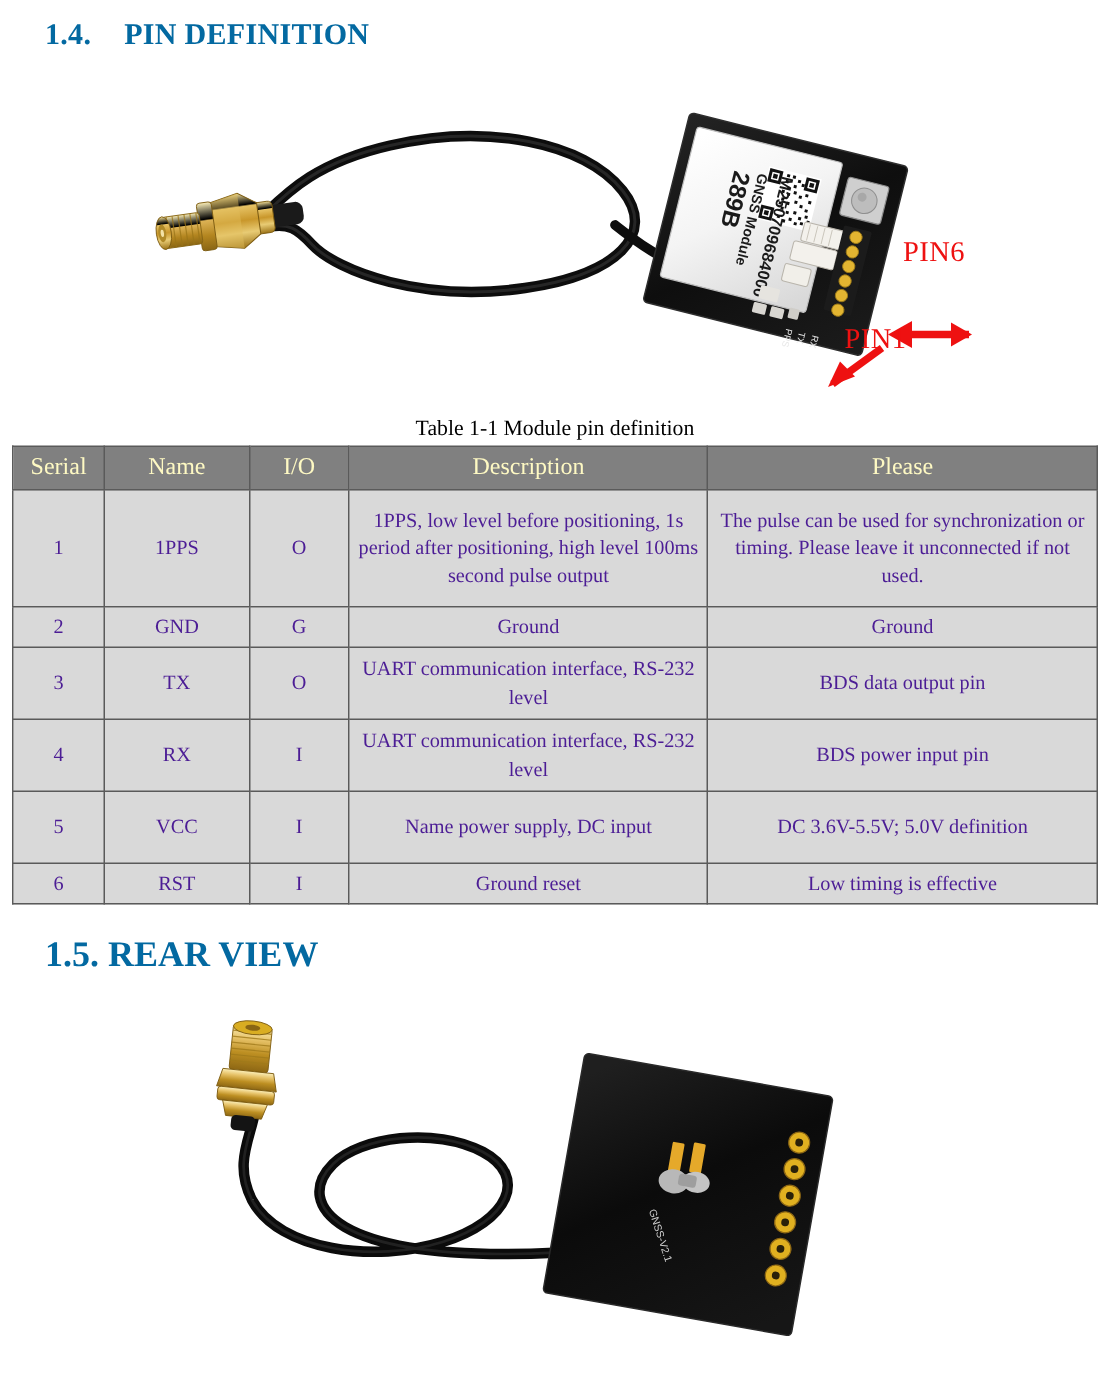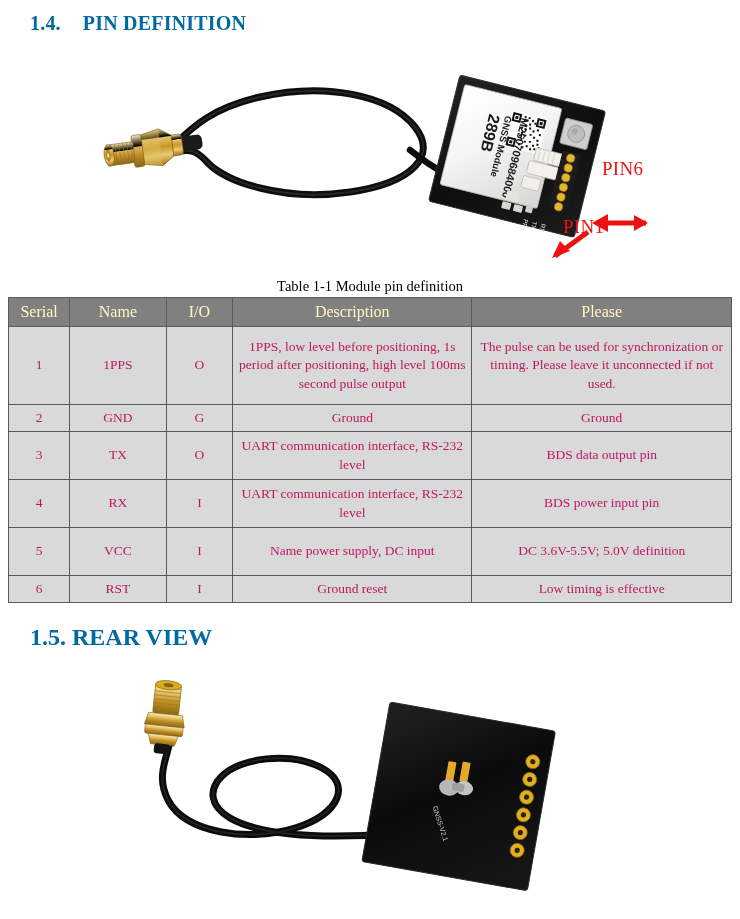--- a/index.html
+++ b/index.html
@@ -78,21 +78,21 @@
     font-weight: normal;
   }
   #pin-table thead th {
     background: #808080;
     color: #fef9c3;
     height: 22px;
     font-size: 16px;
   }
   #pin-table tbody td {
     background: #d9d9d9;
-    color: #be185d;
+    color: #4c1d95;
   }
   .col-serial   { width: 57px; }
   .col-name     { width: 90px; }
   .col-io       { width: 62px; }
   .col-desc     { width: 223px; }
   .col-feature  { width: 242px; }
 
   
   #figure-rear {
     position: absolute;

